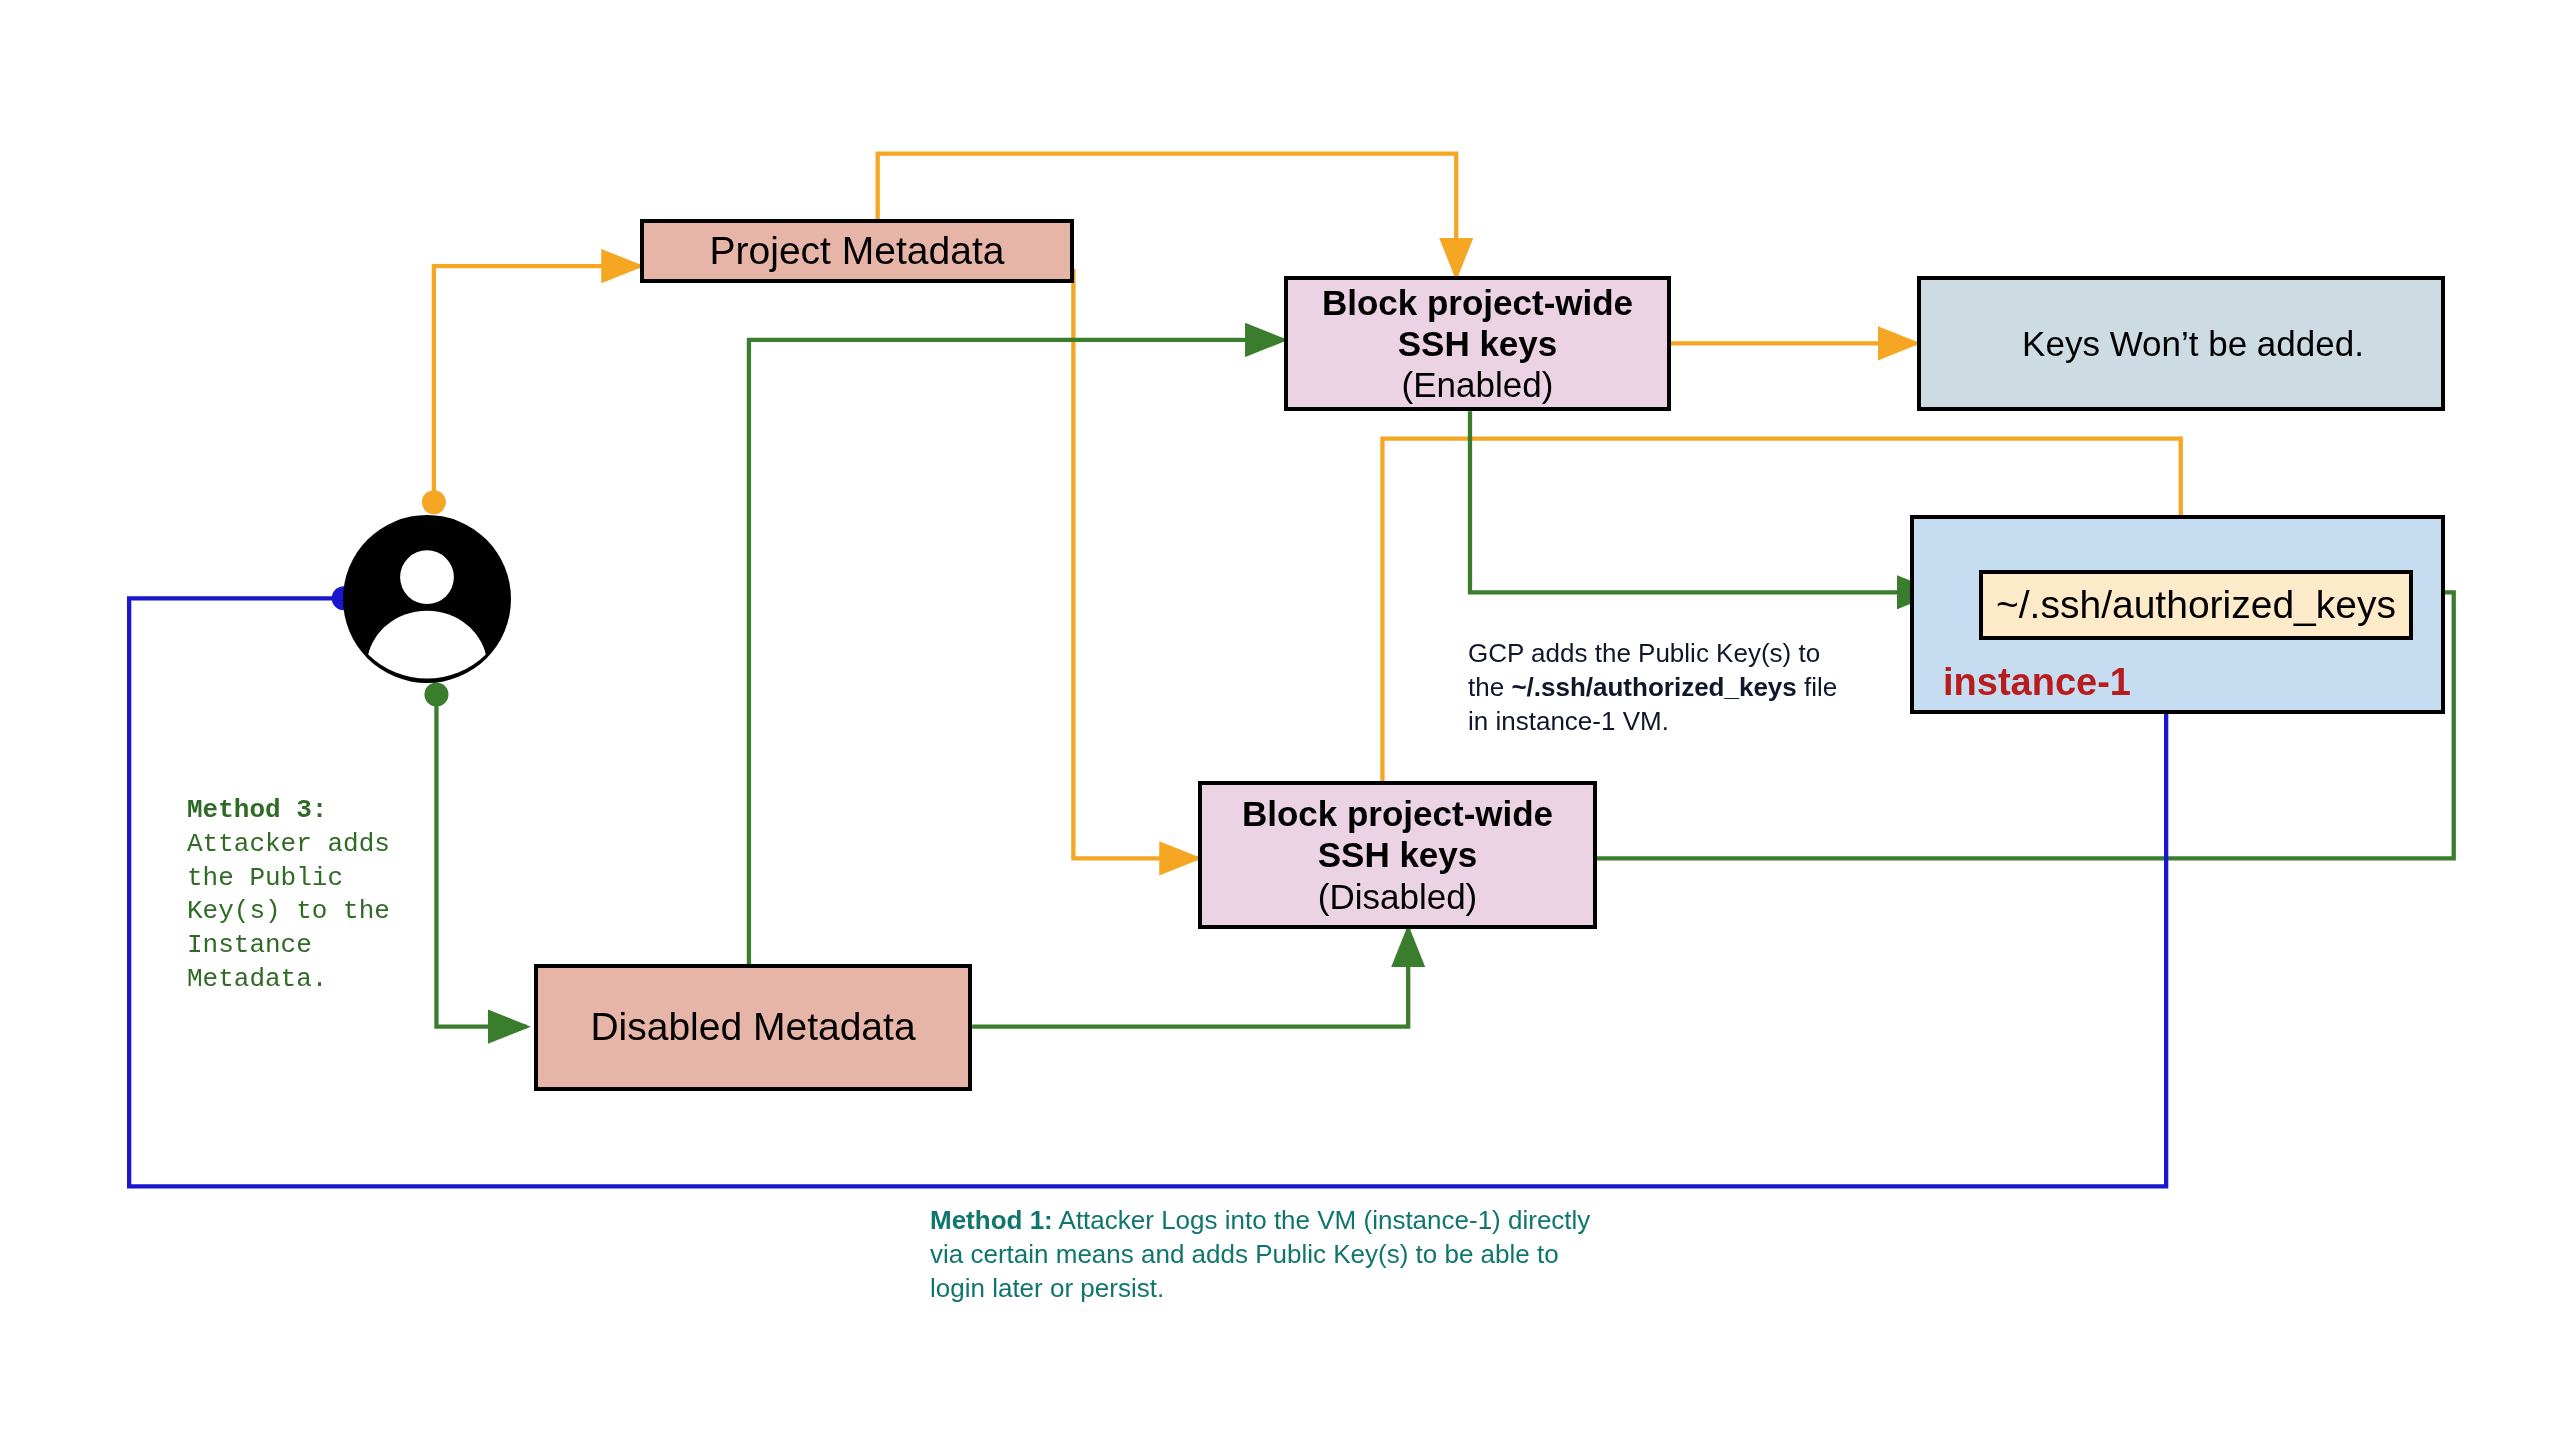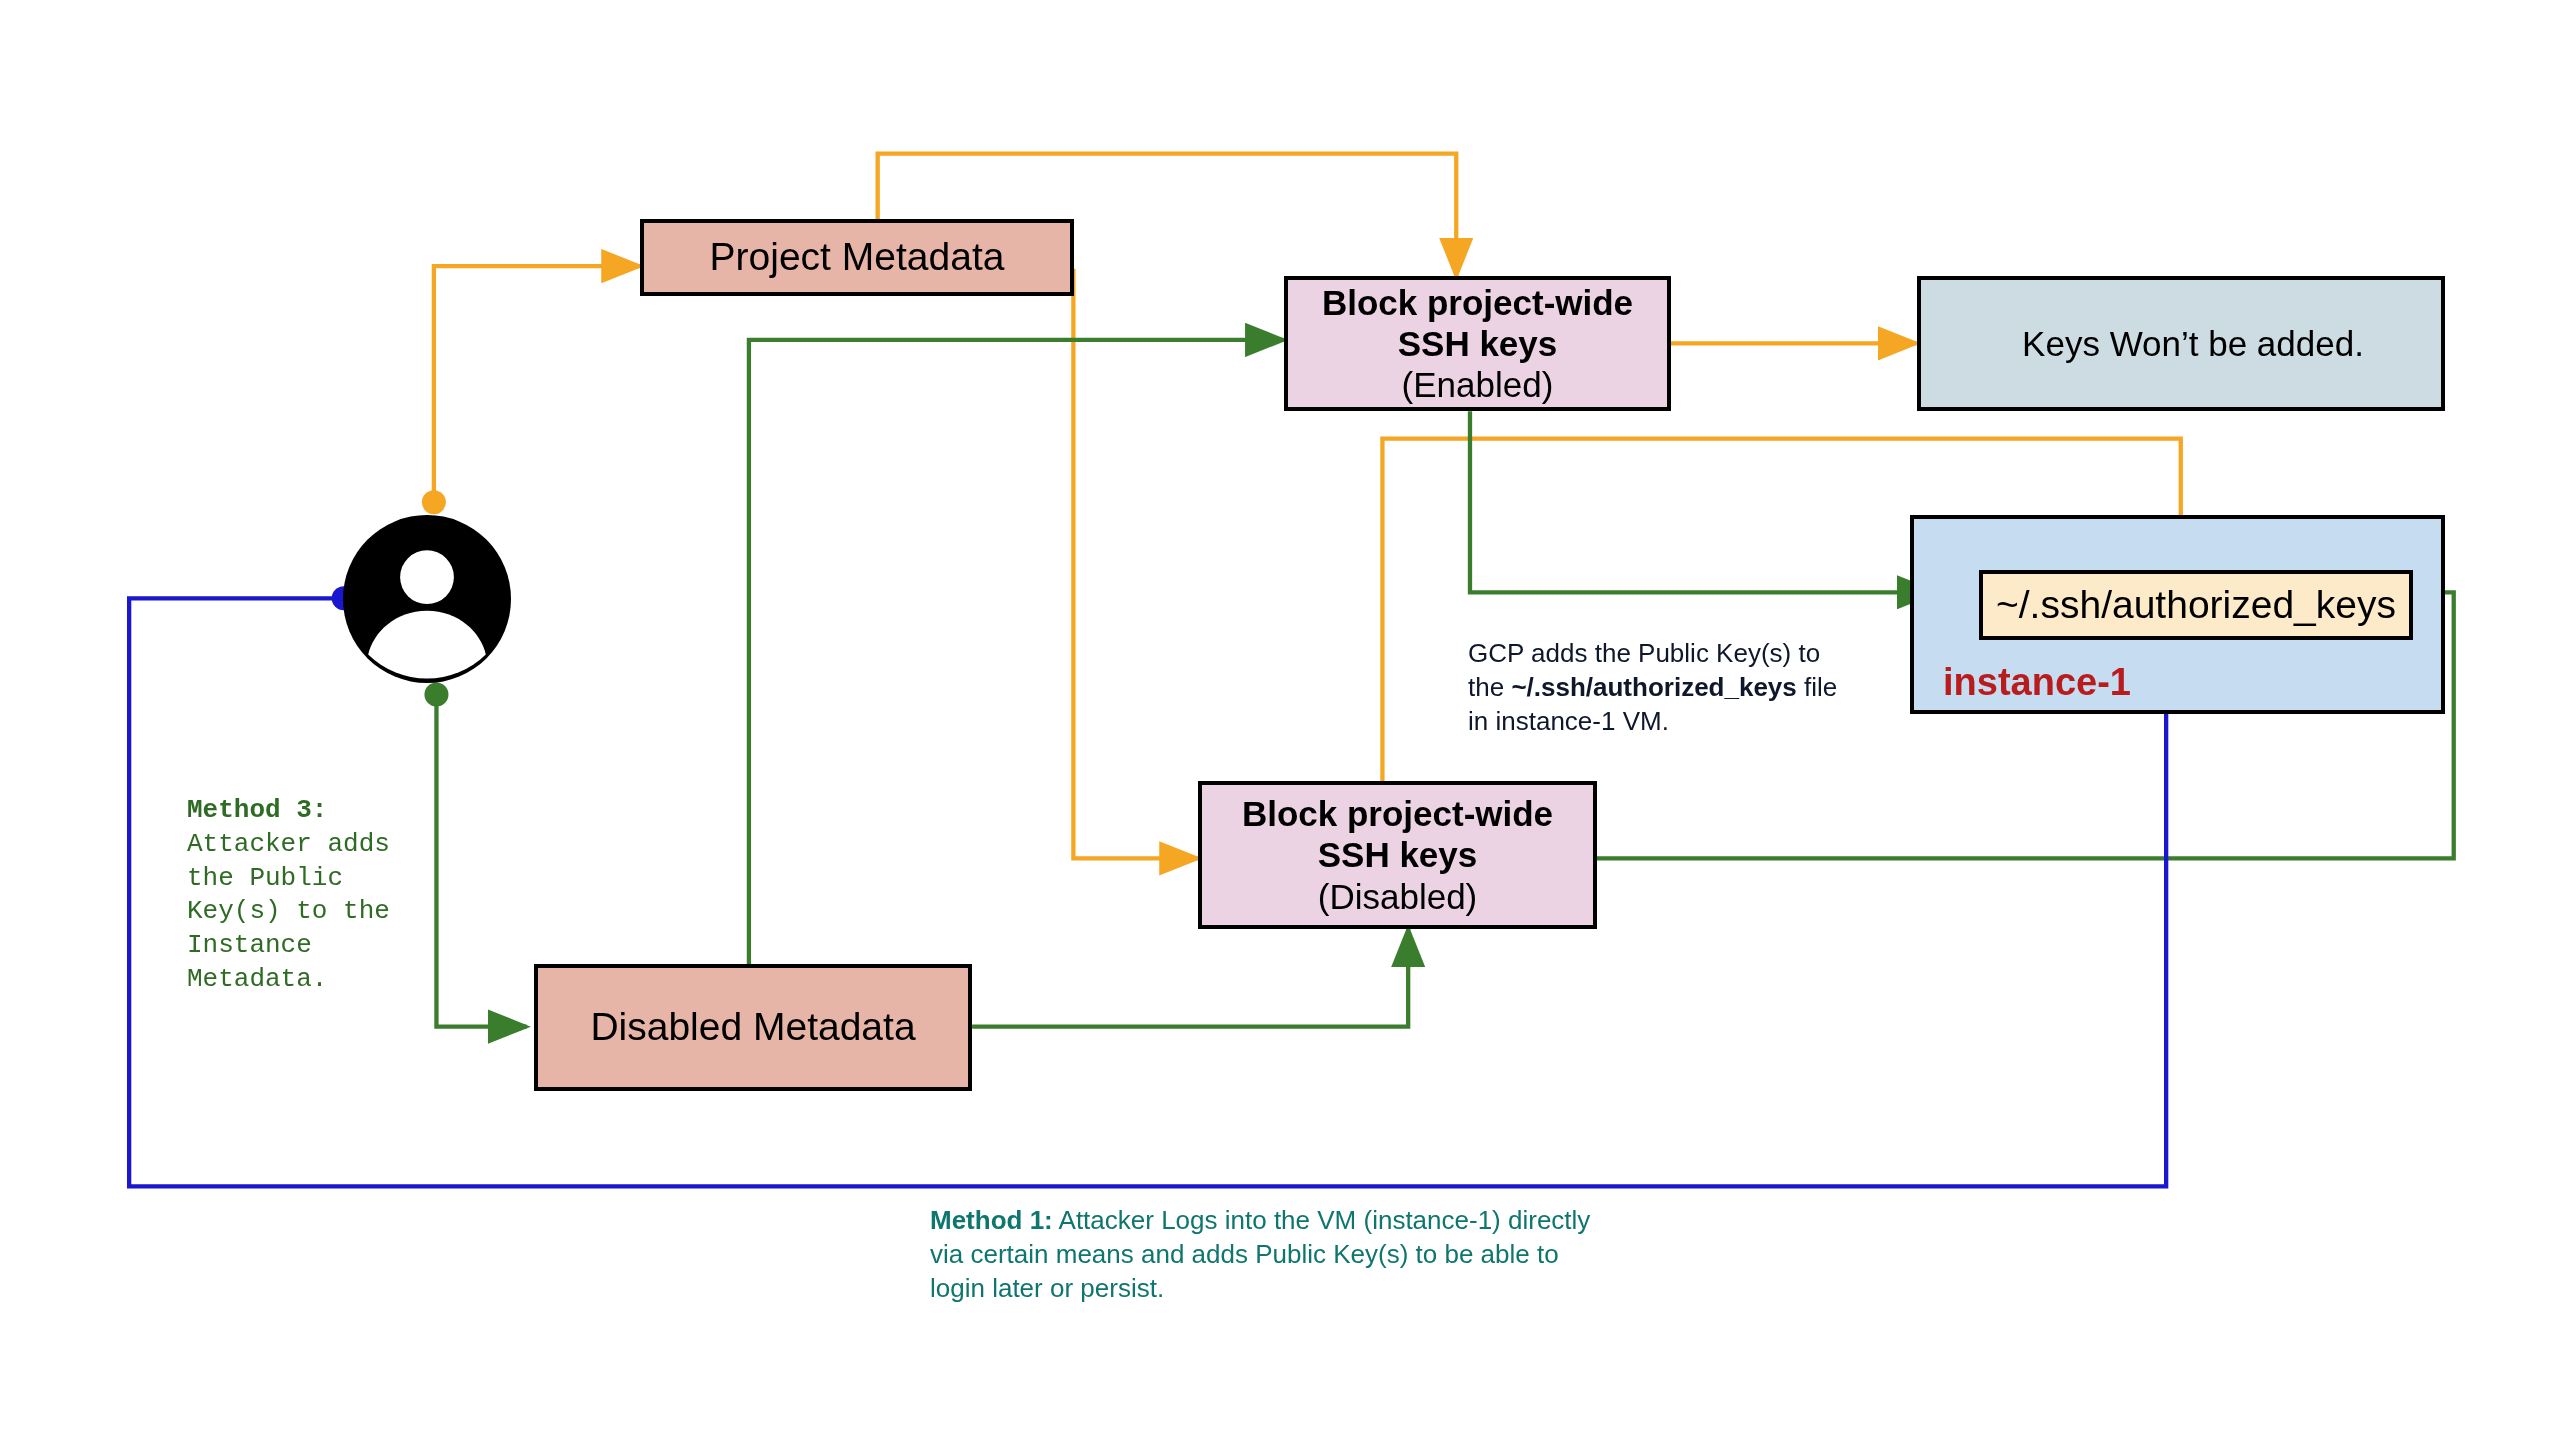--- a/index.html
+++ b/index.html
@@ -164,21 +164,21 @@
   </svg>
 
   <div class="actor" style="left:343px; top:515px;">
     <svg viewBox="0 0 100 100" width="168" height="168">
       <circle cx="50" cy="50" r="50" fill="#000000"></circle>
       <circle cx="50" cy="37" r="16" fill="#ffffff"></circle>
       <path d="M50,57 C69,57 82,70 85,83 A50,50 0 0 1 15,83 C18,70 31,57 50,57 Z" fill="#ffffff"></path>
     </svg>
   </div>
 
-  <div class="node metadata-box" style="left:640px; top:219px; width:434px; height:77px;">
+  <div class="node metadata-box" style="left:640px; top:219px; width:434px; height:64px;">
     <span>Project Metadata</span>
   </div>
 
   <div class="node metadata-box" style="left:534px; top:964px; width:438px; height:127px;">
     <span>Disabled Metadata</span>
   </div>
 
   <div class="node policy-box" style="left:1284px; top:276px; width:387px; height:135px;">
     <span class="lines">
       <span class="bold">Block project-wide</span><br>

